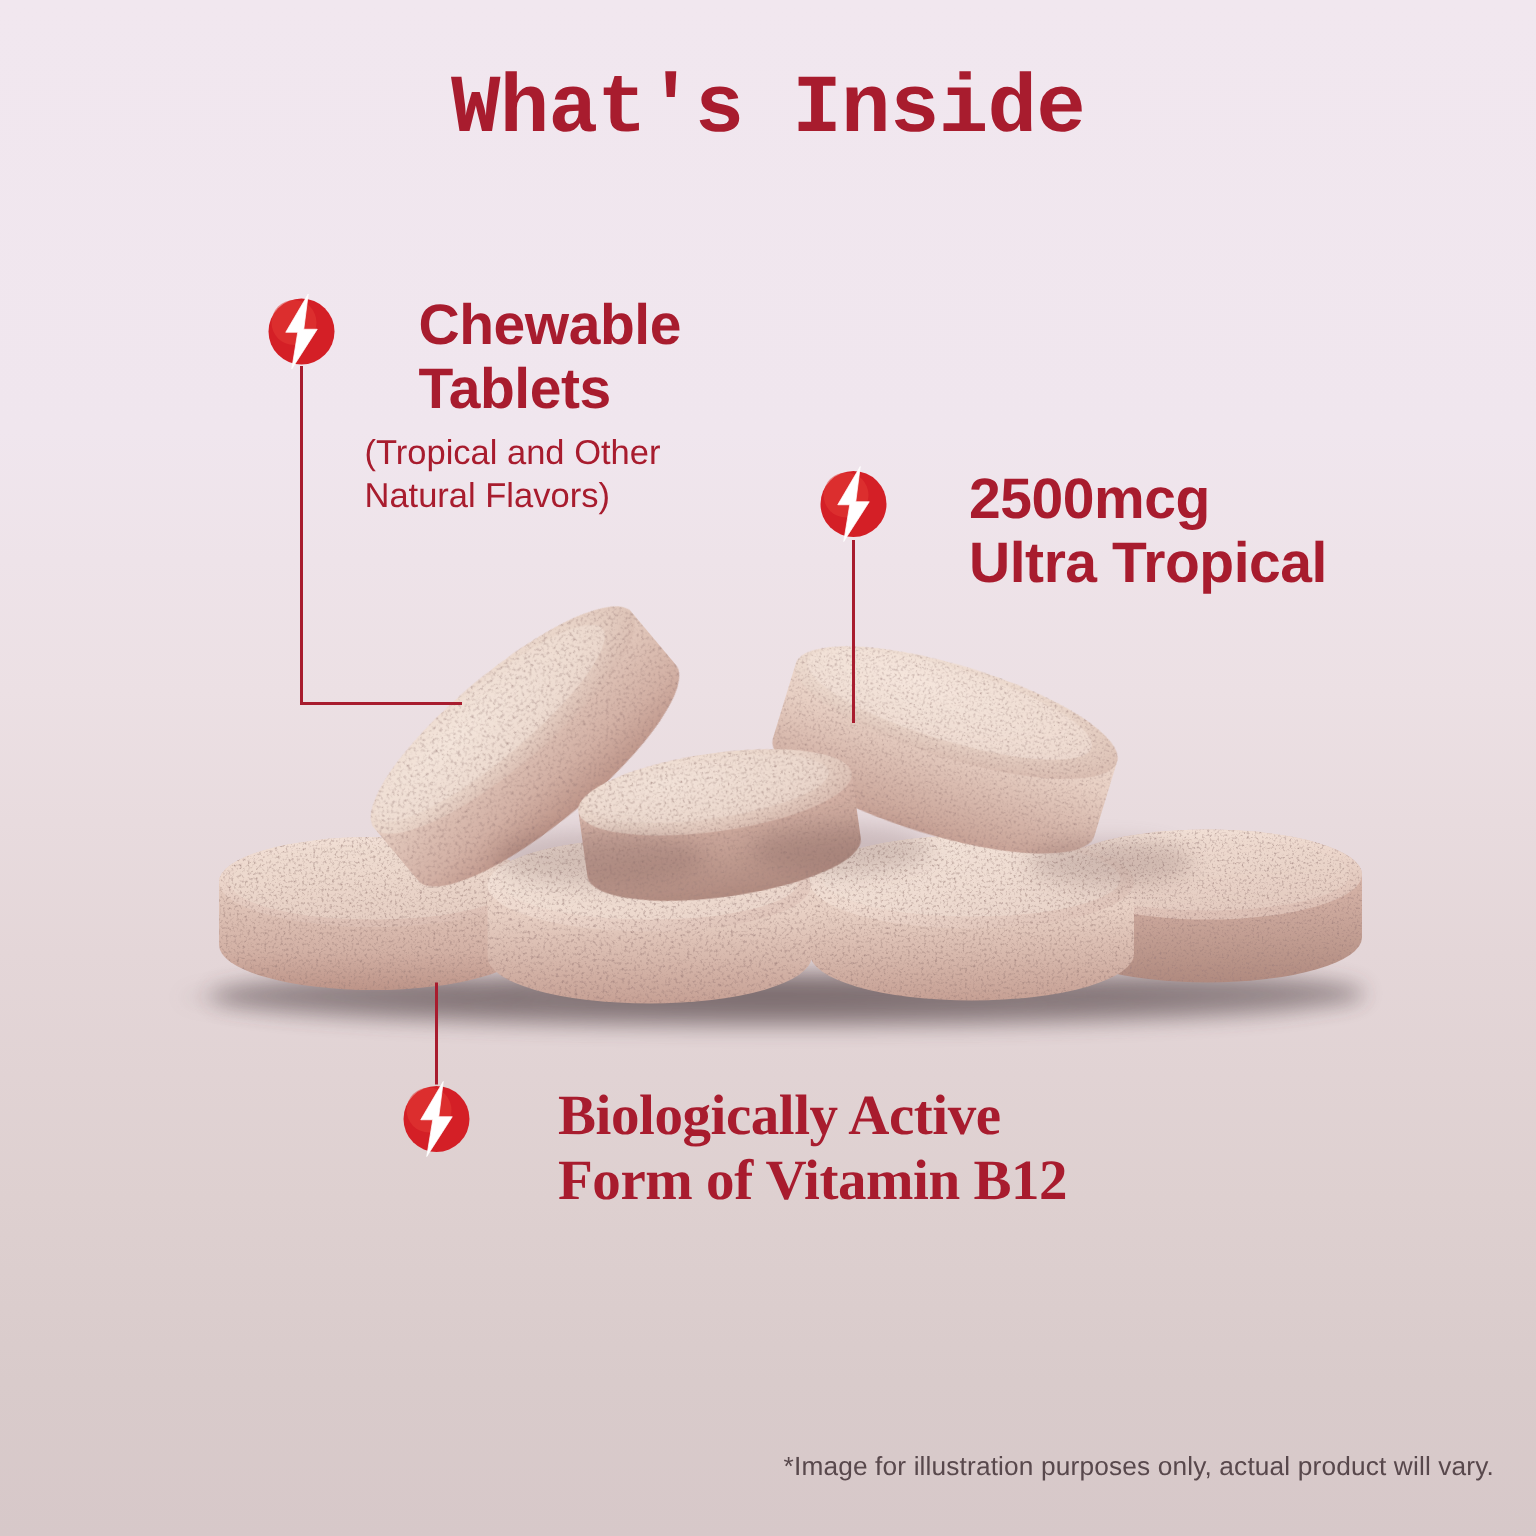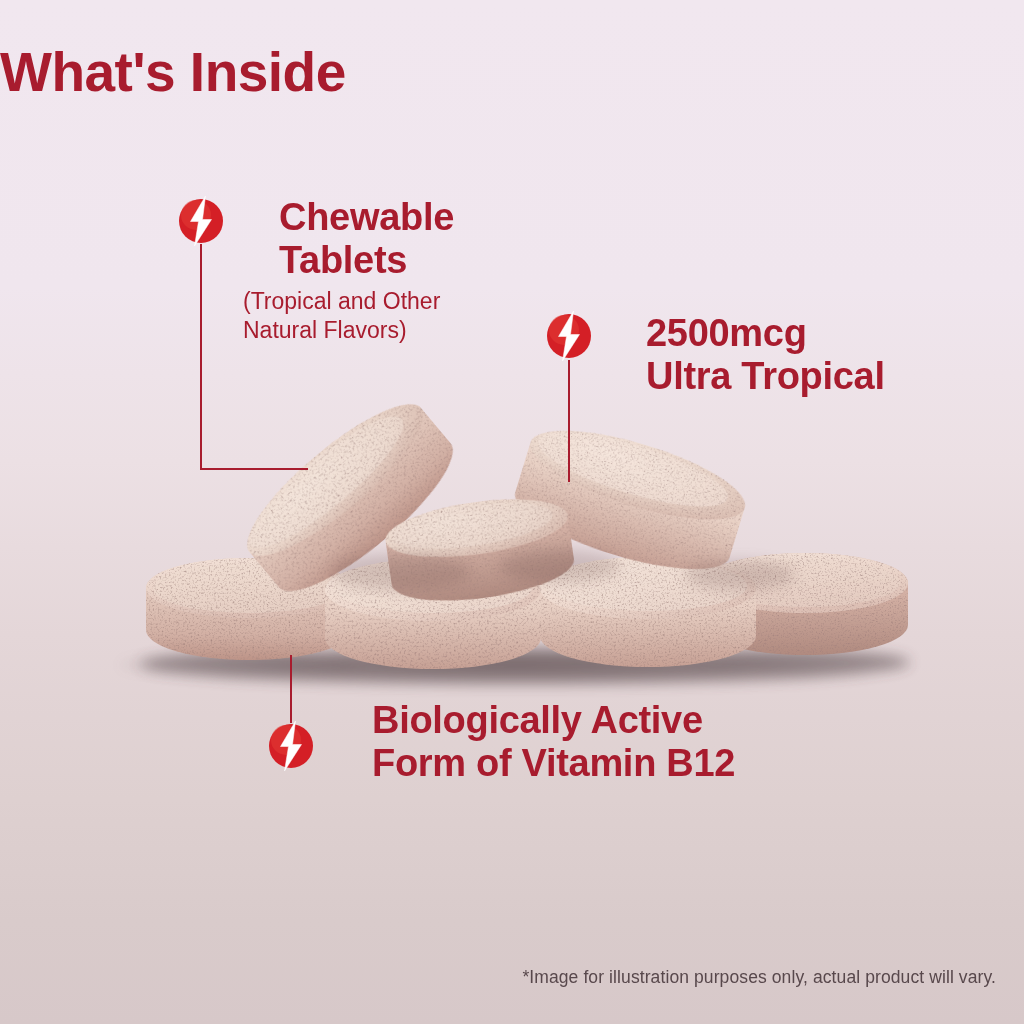--- a/index.html
+++ b/index.html
@@ -28,25 +28,26 @@
         #d7c8c9 100%);
     overflow: hidden;
   }
 
   
   #title {
     position: absolute;
     top: 44px;
     left: 0;
     width: 1024px;
+    text-align: center;
     font-size: 55px;
     font-weight: bold;
     letter-spacing: -0.5px;
     color: #a81c2e;
-    font-family: Liberation Sans, sans-serif;
+    font-family: Liberation Mono, monospace;
     line-height: 1.05;
   }
 
   
   .callout {
     position: absolute;
   }
   .callout-head {
     font-size: 38px;
     font-weight: bold;
@@ -281,21 +282,21 @@
   <span class="bolt-icon" style="left:546px; top:313px;">
     <svg viewBox="0 0 46 46">
       <circle cx="23" cy="23" r="22" fill="#d41f26"></circle>
       <circle cx="18" cy="17" r="15" fill="#e23a34" opacity="0.55"></circle>
       <path d="M27.5 -2 L12.5 23.5 L20.5 23.5 L16.5 48 L33.5 21.5 L24.5 21.5 Z" fill="#ffffff" stroke="#ffffff" stroke-width="0.5"></path>
     </svg>
   </span>
 
   <div class="leader leader-v" style="left:568px; top:360px; height:122px;"></div>
 
-  <div class="callout" style="left:336px; top:699px; width:540px;">
+  <div class="callout" style="left:336px; top:723px; width:540px;font-family:Liberation Serif, serif;">
     <div class="callout-head">Biologically Active
 Form of Vitamin B12</div>
   </div>
 
   <span class="bolt-icon" style="left:268px; top:723px;">
     <svg viewBox="0 0 46 46">
       <circle cx="23" cy="23" r="22" fill="#d41f26"></circle>
       <circle cx="18" cy="17" r="15" fill="#e23a34" opacity="0.55"></circle>
       <path d="M27.5 -2 L12.5 23.5 L20.5 23.5 L16.5 48 L33.5 21.5 L24.5 21.5 Z" fill="#ffffff" stroke="#ffffff" stroke-width="0.5"></path>
     </svg>

